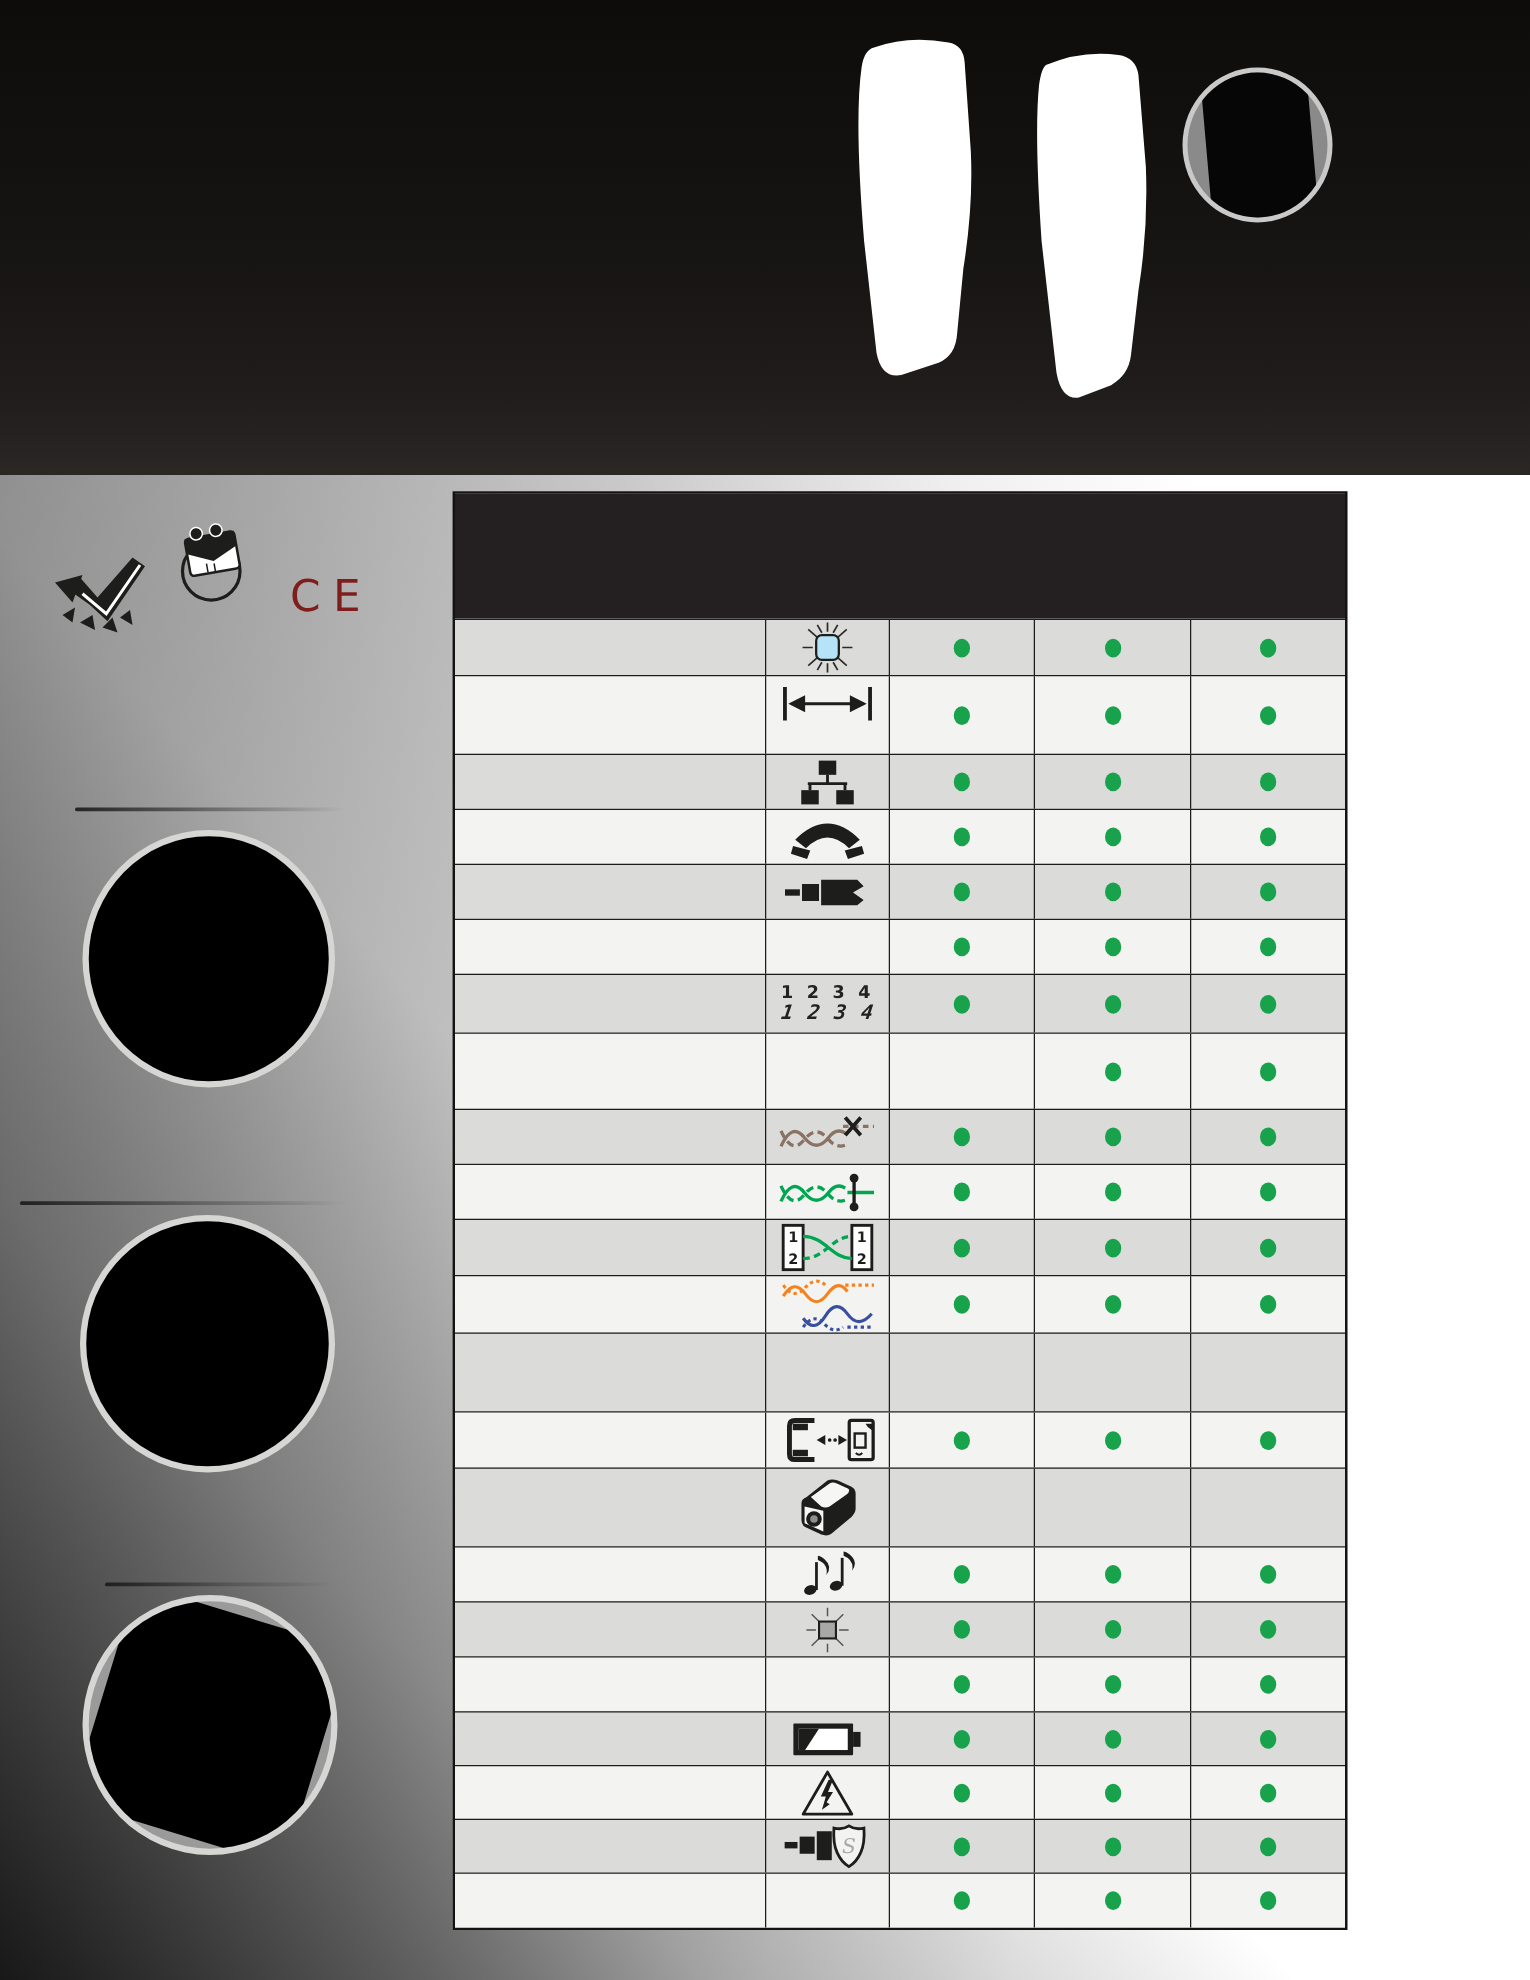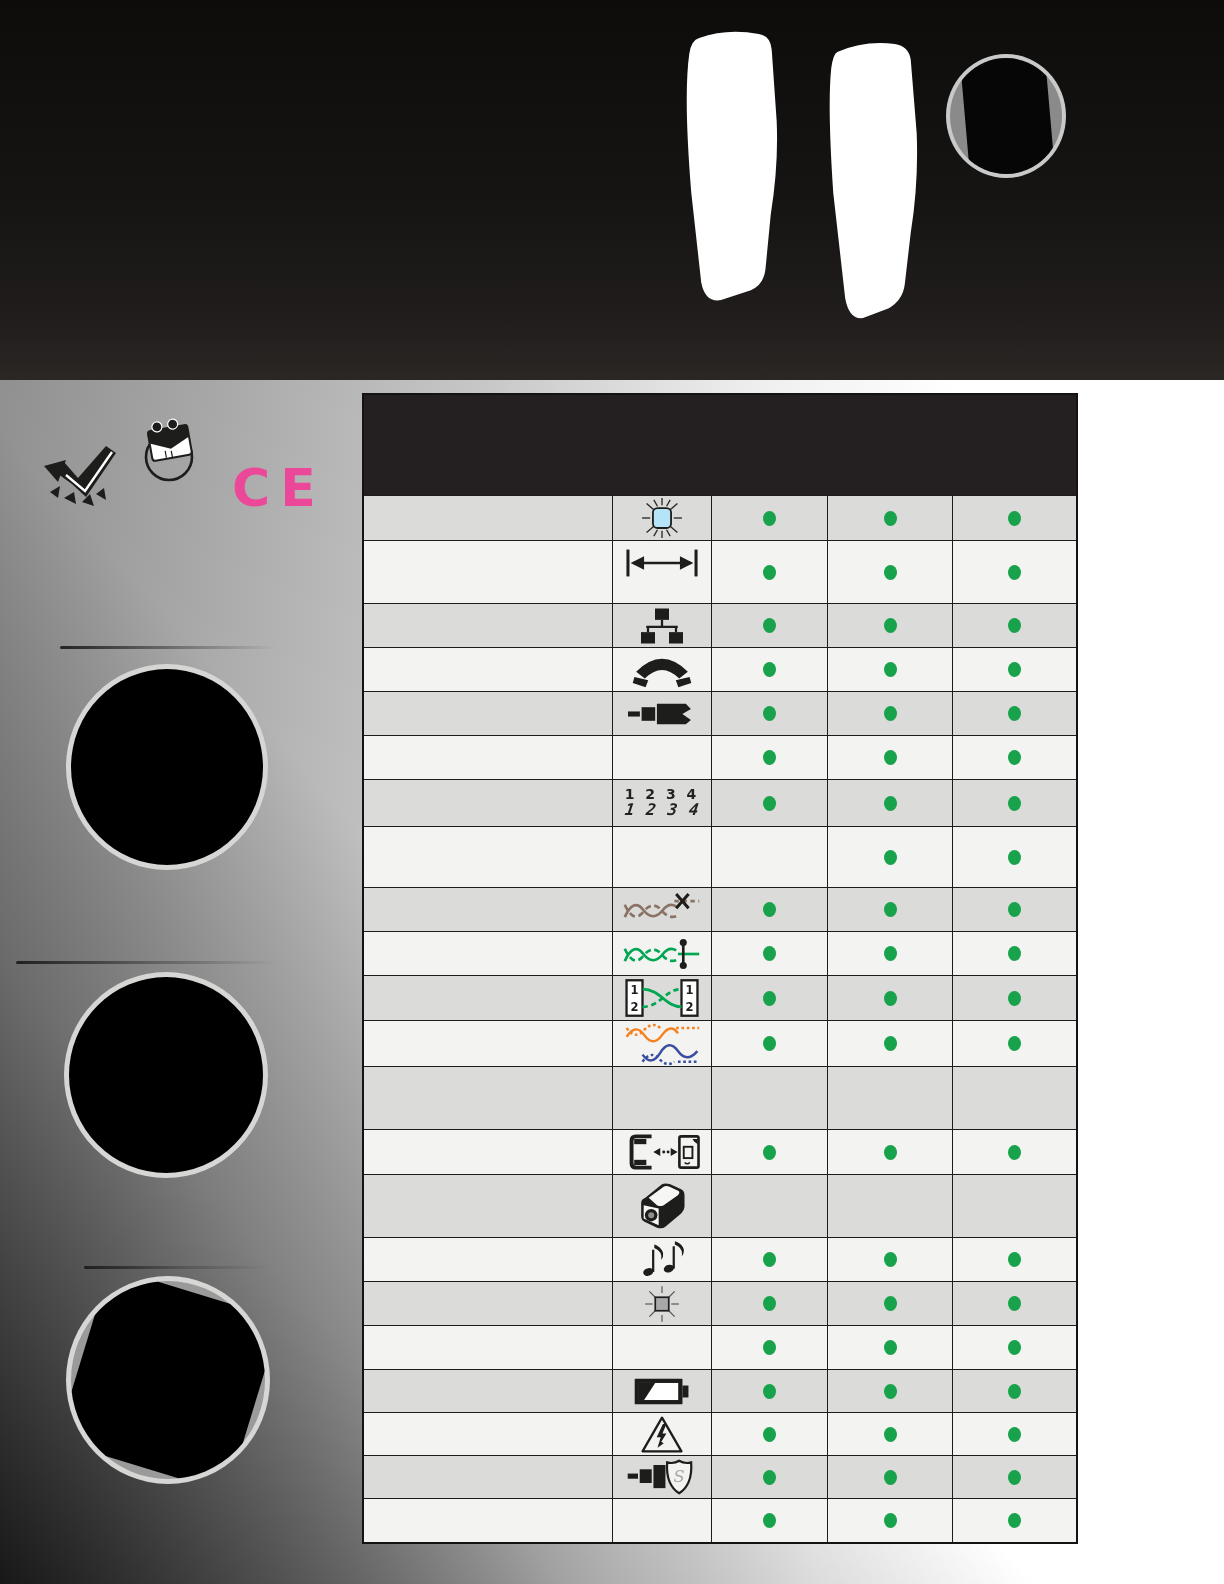--- a/index.html
+++ b/index.html
@@ -15,21 +15,21 @@
     background:#060606;border-radius:12px;transform:rotate(-5deg);}
 
   
   .side-panel{position:absolute;left:0;top:380px;width:1080px;height:1204px;
     background-image:
       linear-gradient(to top right, rgba(0,0,0,.85) 0%, rgba(0,0,0,.3) 26%, rgba(0,0,0,0) 48%),
       linear-gradient(97deg,#909090 0%,#a8a8a8 18%,#c8c8c8 40%,#efefef 62%,#ffffff 78%);}
 
   .badge{position:absolute;}
   .ce-mark{position:absolute;left:232px;top:458px;font-family:"DejaVu Sans",sans-serif;
-    font-weight:bold;font-size:52px;letter-spacing:10px;color:#ec4899;}
+    font-weight:normal;font-size:35px;letter-spacing:10px;color:#7f1d1d;}
 
   .divider{position:absolute;height:3px;border-radius:2px;
     background:linear-gradient(to right, rgba(25,25,25,.9), rgba(70,70,70,.55) 55%, rgba(130,130,130,0));}
   .photo-circle{position:absolute;border-radius:50%;border:5px solid #d6d6d4;background:#000;overflow:hidden;}
   .photo-circle.gray{background:#9a9a9a;}
   .photo-circle .ph-blob{position:absolute;inset:4%;background:#000;transform:rotate(17deg);border-radius:6px;}
 
   
   .feature-table{position:absolute;left:362px;top:393px;width:716px;border:2px solid #141312;
     box-sizing:border-box;background:#f3f3f1;}

